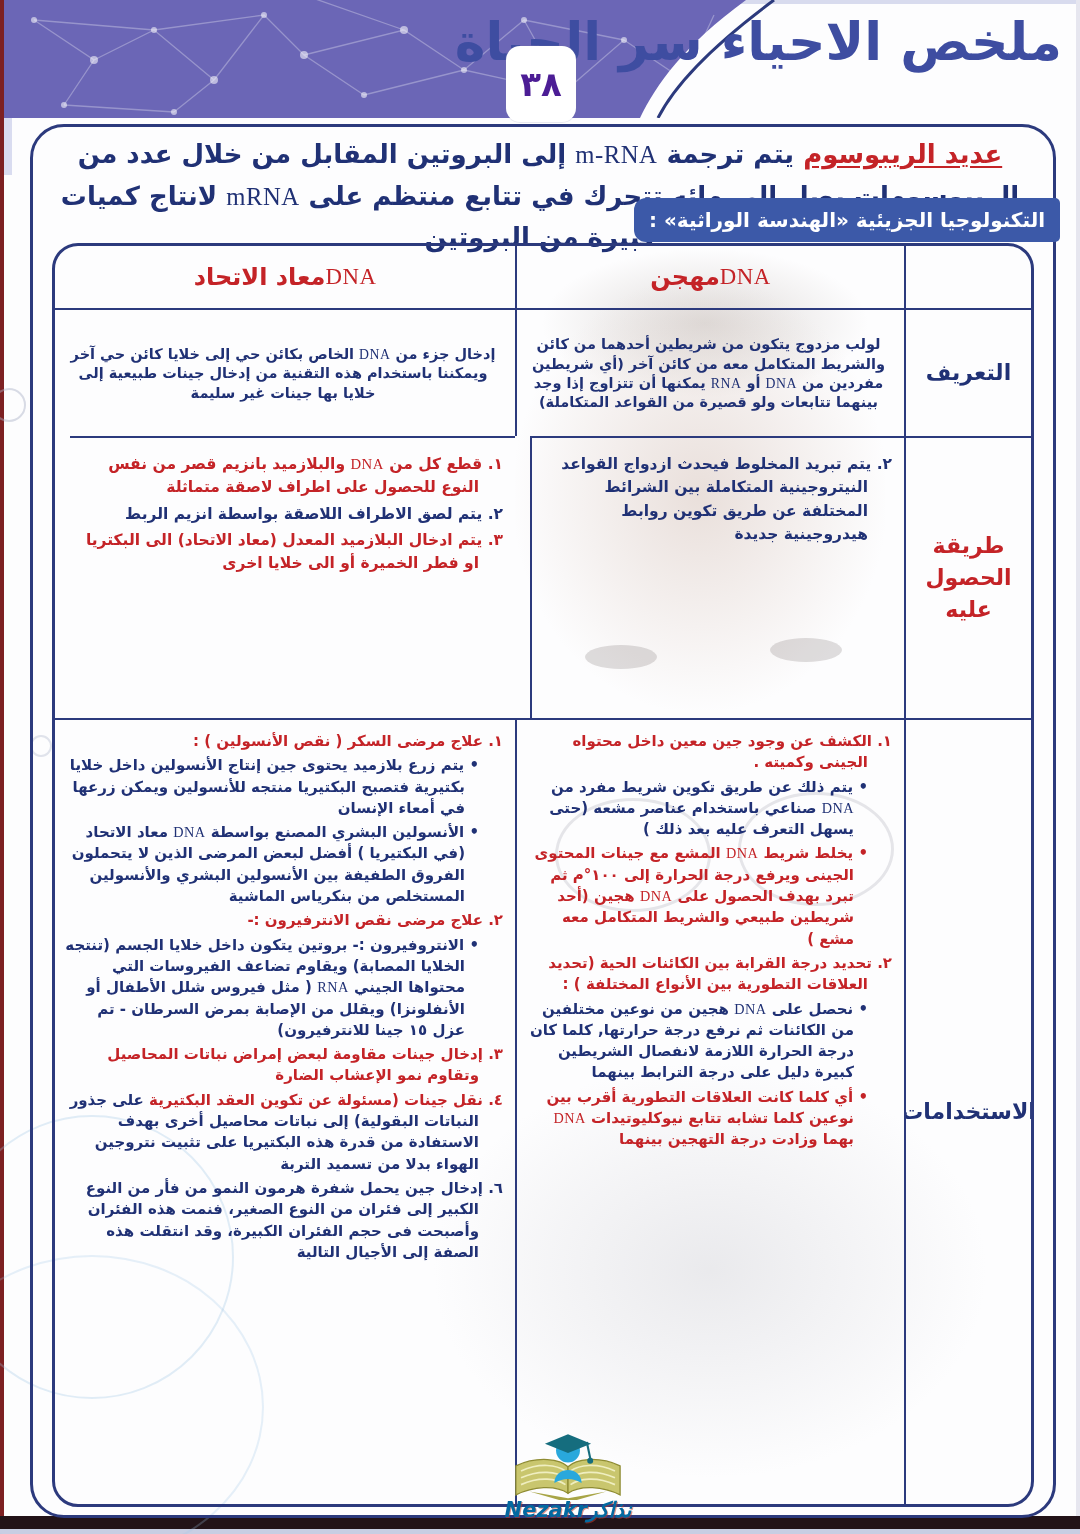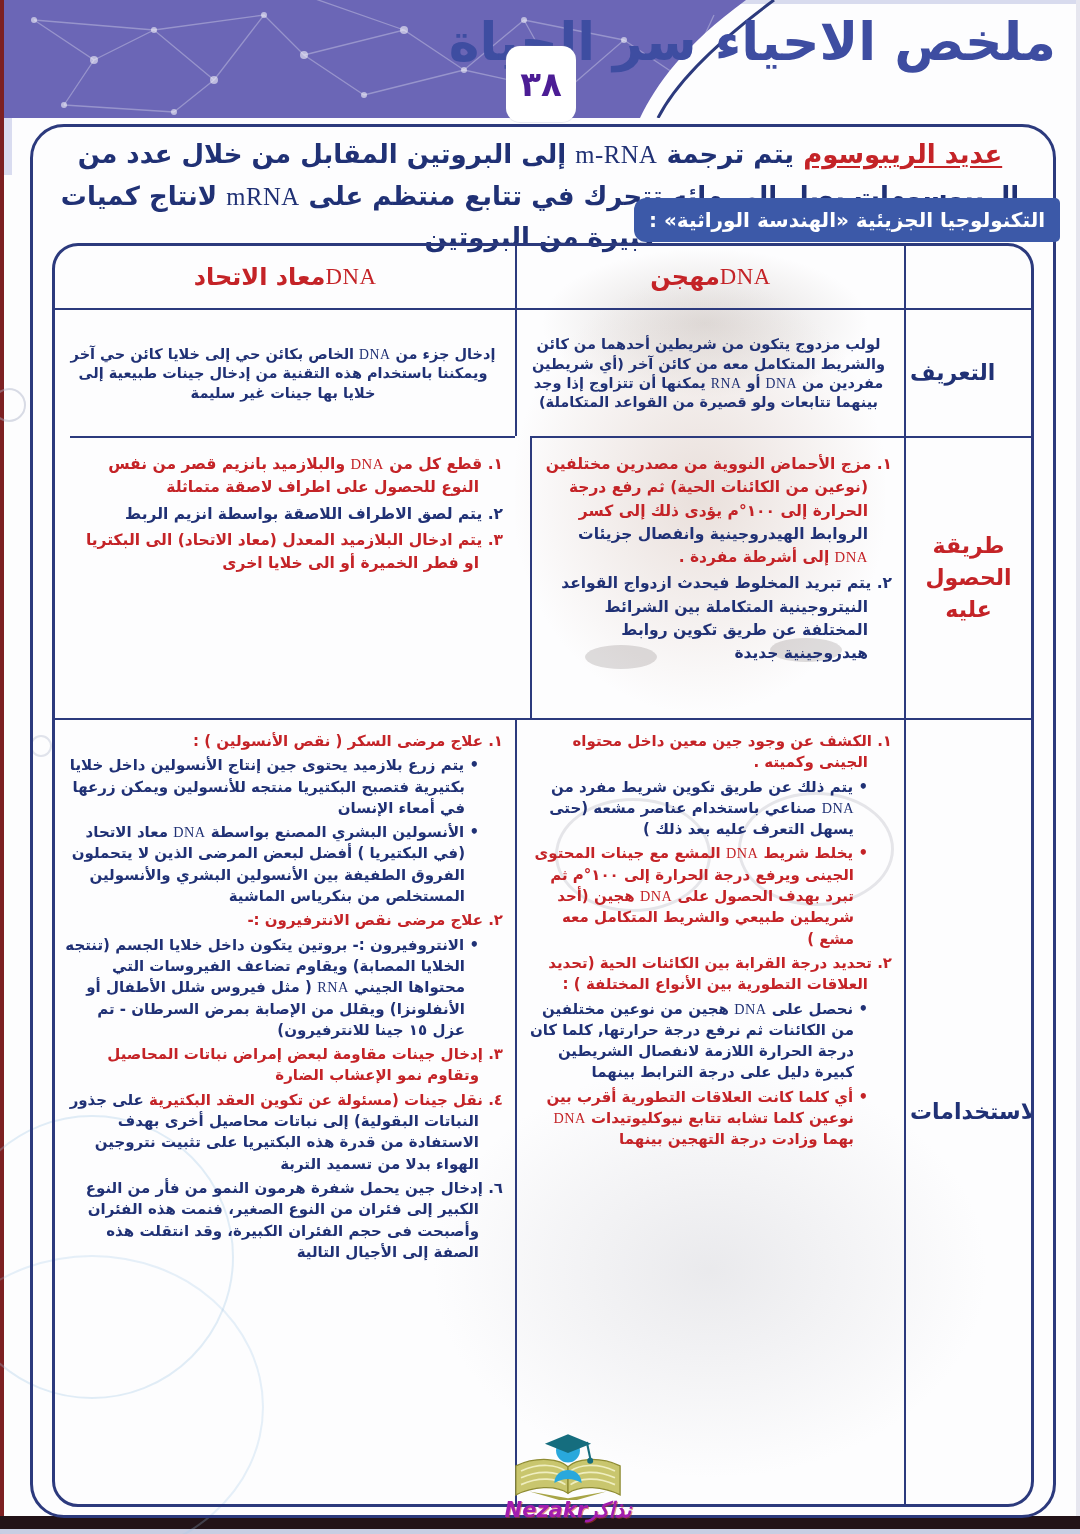--- a/index.html
+++ b/index.html
@@ -13,21 +13,21 @@
   .edge-top{left:0;top:0;width:1080px;height:4px;background:#d8dbee;}
   .edge-left{left:0;top:0;width:4px;height:1534px;background:#7d2022;}
   .edge-left2{left:4px;top:0;width:8px;height:175px;background:#d9dcf0;}
   .edge-right{right:0;top:0;width:4px;height:1534px;background:#e6e6ef;}
   .bottom-band{left:0;top:1516px;width:1080px;height:13px;background:#221318;}
   .bottom-strip{left:0;top:1529px;width:1080px;height:5px;background:#c8cee3;}
 
   
   .header-svg{left:4px;top:0;width:1076px;height:118px;}
   .page-title{
-    right:24px;top:12px;margin:0;direction:rtl;
+    right:18px;top:12px;margin:0;direction:rtl;
     font-size:52px;font-weight:bold;color:#3e4da1;letter-spacing:-1px;
   }
   .page-tab{
     left:506px;top:46px;width:70px;height:76px;background:#ffffff;
     border-radius:14px;display:flex;align-items:center;justify-content:center;
     box-shadow:0 0 0 1px rgba(120,120,160,.15);
   }
   .page-tab span{font-size:34px;font-weight:bold;color:#4c1d95;}
 
   
@@ -73,36 +73,36 @@
     display:grid;direction:rtl;box-sizing:border-box;
     grid-template-columns:127px 389px 1fr;
     grid-template-rows:62px 128px 282px 1fr;
     background:transparent;
   }
   .cell{box-sizing:border-box;overflow:hidden;direction:rtl;}
   .col-hybrid,.col-label{border-left:2.5px solid #2c3a7d;}
   .rr{border-top:2.5px solid #2c3a7d;}
   .hcell{display:flex;align-items:center;justify-content:center;
     font-size:24px;font-weight:bold;color:#c42327;}
-  .col-label{display:flex;align-items:center;justify-content:flex-end;text-align:center;
+  .col-label{display:flex;align-items:center;justify-content:center;text-align:center;
     font-size:22px;font-weight:bold;line-height:1.45;padding:4px;}
   .content{padding:8px 12px 6px 8px;text-align:right;}
   .r0c{display:flex;flex-direction:column;justify-content:center;text-align:center;
     font-size:14.5px;font-weight:bold;line-height:1.34;}
   .r1c{font-size:15.5px;font-weight:bold;line-height:1.5;padding-top:12px;margin-left:15px;}
   .r2c{font-size:15px;font-weight:bold;line-height:1.42;}
   .blk{margin:3px 0;}
   .blk.n{padding-right:24px;text-indent:-24px;}
   .blk.b{padding-right:38px;text-indent:-14px;}
   .r0c .blk{padding:0;text-indent:0;}
 
   
   .logo{left:486px;top:1418px;width:164px;text-align:center;}
   .logo-text{direction:ltr;font-size:21px;font-weight:bold;font-style:italic;
-    color:#a21caf;text-shadow:1px 1px 0 rgba(195,57,40,.55);line-height:1;margin-top:-4px;}
+    color:#0369a1;text-shadow:1px 1px 0 rgba(195,57,40,.55);line-height:1;margin-top:-4px;}
 </style>
 </head>
 <body>
 
 <div class="abs edge-top"></div>
 <div class="abs edge-left"></div>
 <div class="abs edge-left2"></div>
 <div class="abs edge-right"></div>
 <div class="abs bottom-band"></div>
 <div class="abs bottom-strip"></div>
@@ -173,21 +173,20 @@
     <div class="cell col-hybrid content rr r0c">
       <div class="blk n"><span class="seg n">لولب مزدوج يتكون من شريطين أحدهما من كائن والشريط المتكامل معه من كائن آخر (أي شريطين مفردين من <span class="lat">DNA</span> أو <span class="lat">RNA</span> يمكنها أن تتزاوج إذا وجد بينهما تتابعات ولو قصيرة من القواعد المتكاملة)</span></div>
     </div>
     <div class="cell col-recomb content rr r0c">
       <div class="blk n"><span class="seg n">إدخال جزء من <span class="lat">DNA</span> الخاص بكائن حي إلى خلايا كائن حي آخر ويمكننا باستخدام هذه التقنية من إدخال جينات طبيعية إلى خلايا بها جينات غير سليمة</span></div>
     </div>
     <div class="cell col-label rr">
       <span class="seg r">طريقة الحصول عليه</span>
     </div>
     <div class="cell col-hybrid content rr r1c">
-      <div class="blk n"><span class="seg r">١. مزج الأحماض النووية من مصدرين مختلفين (نوعين من الكائنات الحية) ثم رفع درجة الحرارة إلى ١٠٠°م يؤدى ذلك إلى كسر </span><span class="seg n">الروابط الهيدروجينية وانفصال جزيئات </span><span class="seg r"><span class="lat">DNA</span> إلى أشرطة مفردة .</span></div>
       <div class="blk n"><span class="seg n">٢. يتم تبريد المخلوط فيحدث ازدواج القواعد النيتروجينية المتكاملة بين الشرائط المختلفة عن طريق تكوين روابط هيدروجينية جديدة</span></div>
     </div>
     <div class="cell col-recomb content rr r1c">
       <div class="blk n"><span class="seg r">١. قطع كل من <span class="lat">DNA</span> والبلازميد بانزيم قصر من نفس النوع للحصول على اطراف لاصقة متماثلة</span></div>
       <div class="blk n"><span class="seg n">٢. يتم لصق الاطراف اللاصقة بواسطة انزيم الربط</span></div>
       <div class="blk n"><span class="seg r">٣. يتم ادخال البلازميد المعدل (معاد الاتحاد) الى البكتريا او فطر الخميرة أو الى خلايا اخرى</span></div>
     </div>
     <div class="cell col-label rr">
       <span class="seg n">الاستخدامات</span>
     </div>

